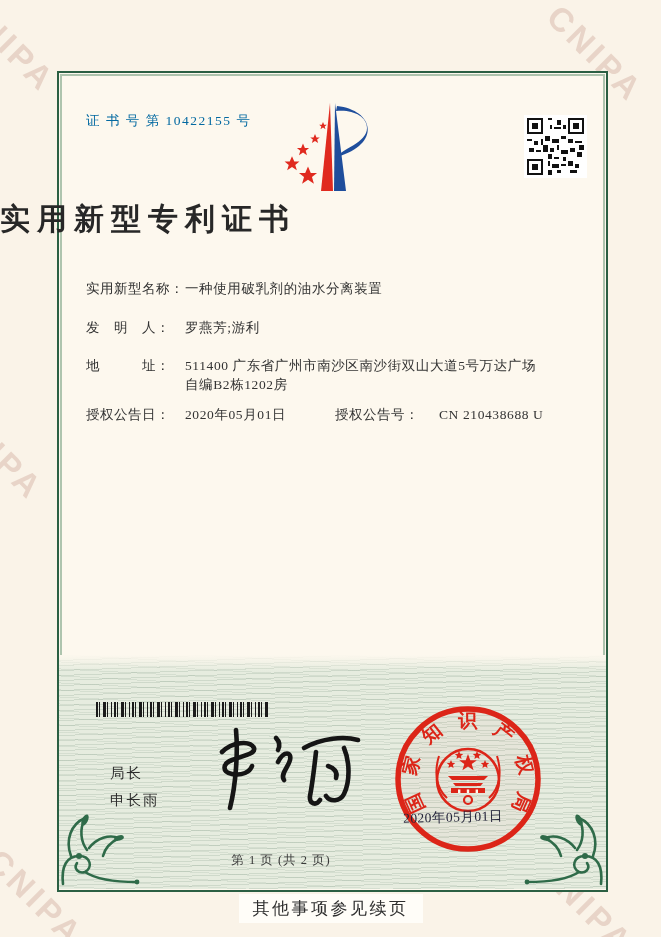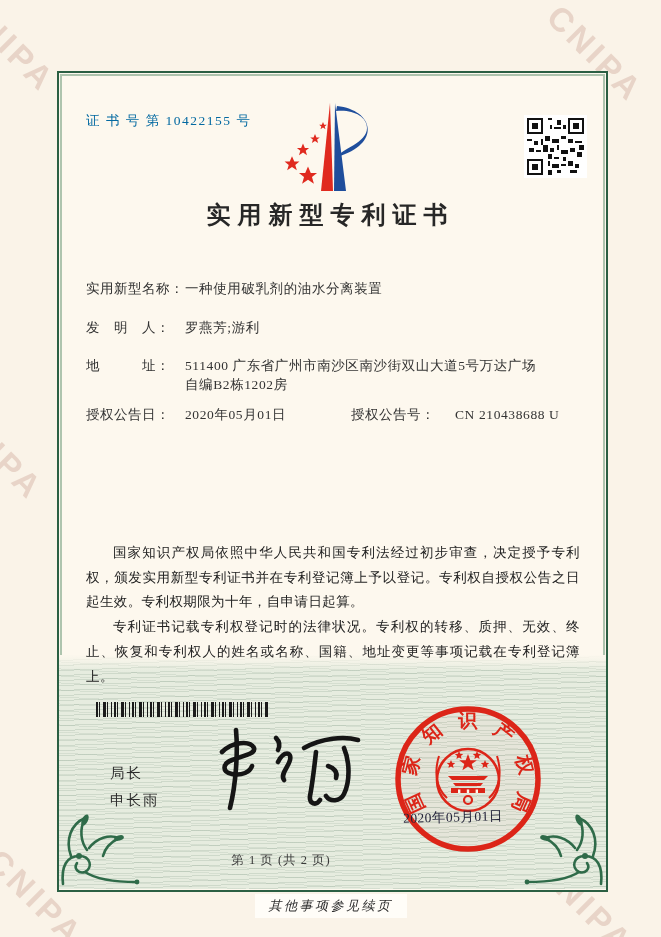--- a/index.html
+++ b/index.html
@@ -50,32 +50,32 @@
 
   
   .cert-no{
     position:absolute;left:86px;top:112px;
     font-size:13.5px;color:#0369a1;letter-spacing:1.5px;
   }
   .logo{position:absolute;left:277px;top:97px;width:110px;height:100px;}
   .qr{position:absolute;left:524px;top:115px;width:57px;height:57px;background:#fff;padding:3px;}
   .title{
     position:absolute;left:0;top:199px;width:100%;
-    text-align:center;font-size:24px;font-weight:bold;color:#272727;
+    text-align:left;font-size:30px;font-weight:bold;color:#272727;
     letter-spacing:7px;
   }
 
   
   .fields{position:absolute;left:86px;top:279px;width:500px;font-size:13.5px;color:#333;}
   .frow{margin-bottom:19.5px;line-height:19px;}
   .frow .lab{display:inline-block;min-width:99px;vertical-align:top;letter-spacing:0.5px;}
   .frow .val{display:inline-block;vertical-align:top;letter-spacing:0.6px;}
   .frow.addr{margin-bottom:11px;}
   .frow.addr .val{width:352px;line-height:19px;}
-  .grant-row .pair2{margin-left:26px;}
+  .grant-row .pair2{margin-left:10px;}
 
   
   .bodytext{
     position:absolute;left:86px;top:541px;width:494px;
     font-size:13.5px;color:#222;line-height:1.83;text-align:justify;
     letter-spacing:0.4px;
   }
   .bodytext p{margin:0;text-indent:2em;}
 
   
@@ -105,21 +105,21 @@
   .ornament{position:absolute;width:84px;height:76px;}
   .ornament.bl{left:59px;top:812px;}
   .ornament.br{left:521px;top:812px;transform:scaleX(-1);}
 
   
   .footer-note{
     position:absolute;left:0;top:894px;width:100%;text-align:center;
   }
   .footer-note span{
     display:inline-block;background:#fffdf8;padding:3px 14px;
-    font-size:13px;color:#2e2e2e;letter-spacing:2.5px;font-style:italic;
+    font-size:17px;color:#2e2e2e;letter-spacing:2.5px;
   }
 </style>
 </head>
 <body>
 
 <div id="root">
 
   <div class="wm" style="left:-22px;top:-12px;">CNIPA</div>
   <div class="wm" style="left:566px;top:-2px;">CNIPA</div>
   <div class="wm" style="left:-34px;top:396px;">CNIPA</div>
@@ -205,24 +205,20 @@
       <span class="lab">发　明　人：</span><span class="val">罗燕芳;游利</span>
     </div>
     <div class="frow addr">
       <span class="lab">地　　　址：</span><span class="val">511400 广东省广州市南沙区南沙街双山大道5号万达广场自编B2栋1202房</span>
     </div>
     <div class="frow grant-row">
       <span class="lab">授权公告日：</span><span class="val" style="min-width:140px;">2020年05月01日</span><span class="lab pair2" style="min-width:104px;">授权公告号：</span><span class="val">CN 210438688 U</span>
     </div>
   </div>
 
-  <div class="bodytext">
-    <p>国家知识产权局依照中华人民共和国专利法经过初步审查，决定授予专利权，颁发实用新型专利证书并在专利登记簿上予以登记。专利权自授权公告之日起生效。专利权期限为十年，自申请日起算。</p>
-    <p>专利证书记载专利权登记时的法律状况。专利权的转移、质押、无效、终止、恢复和专利权人的姓名或名称、国籍、地址变更等事项记载在专利登记簿上。</p>
-  </div>
 
   <div class="barcode"></div>
 
   <div class="signer">
     <div>局长</div>
     <div>申长雨</div>
   </div>
 
   <svg class="signature" viewBox="0 0 175 95">
     <g fill="none" stroke="#151515" stroke-width="4.6" stroke-linecap="round" stroke-linejoin="round">

